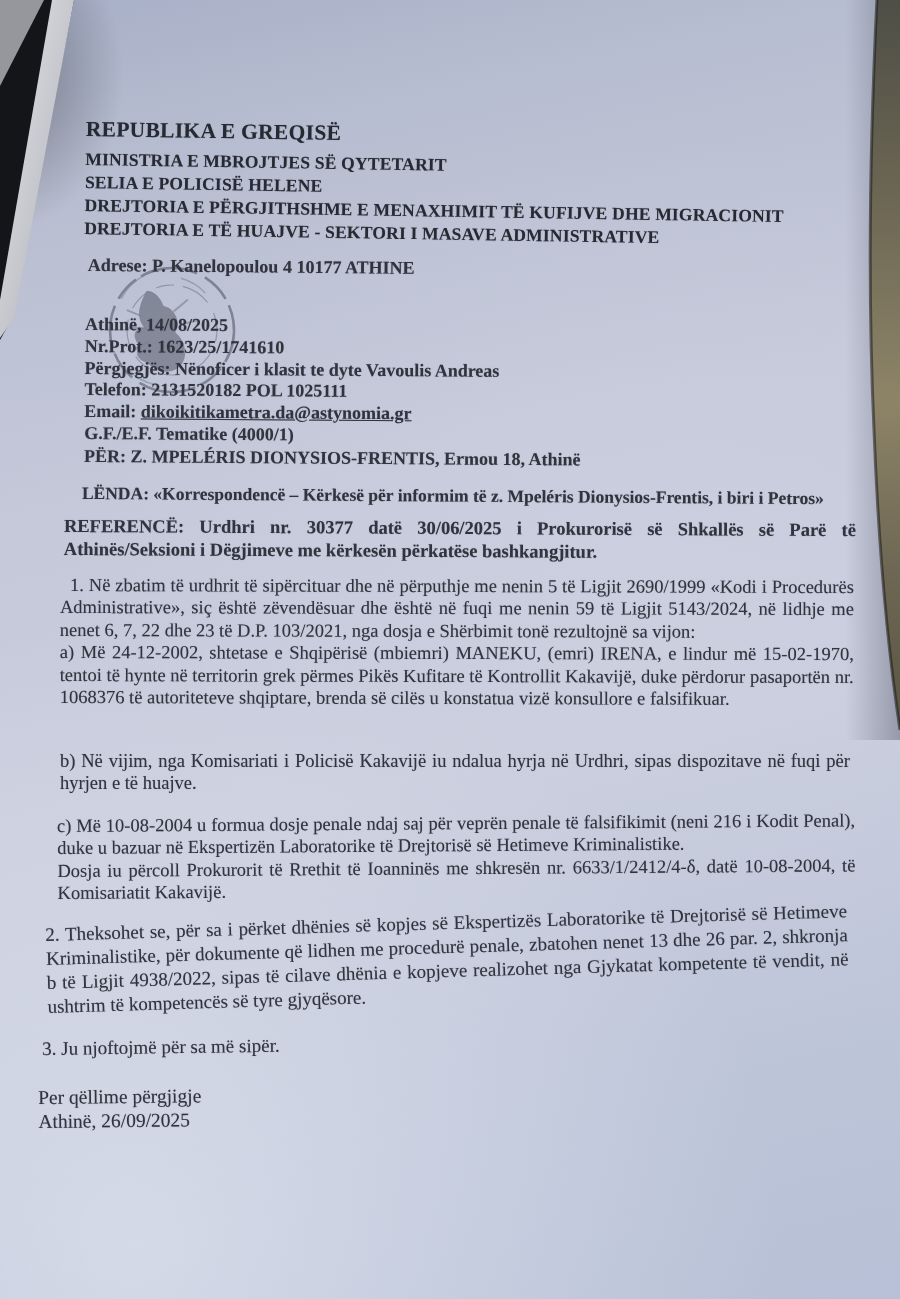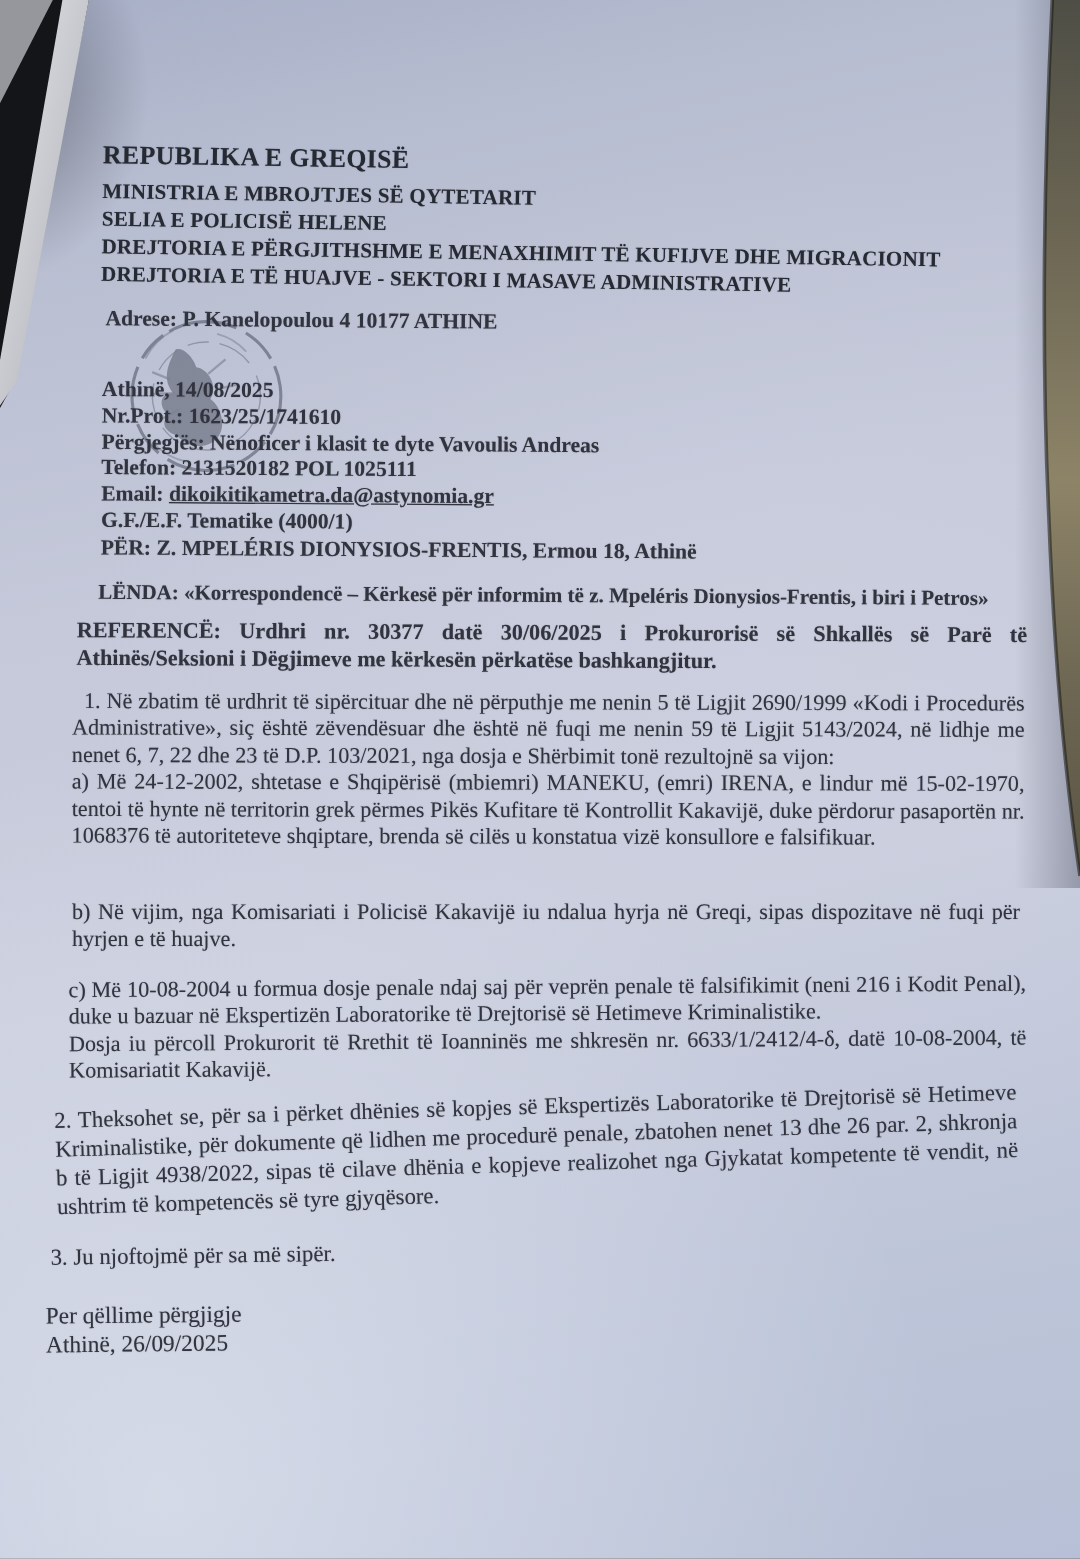--- a/index.html
+++ b/index.html
@@ -92,21 +92,21 @@
 
     <div class="blk b-lenda">LËNDA: «Korrespondencë – Kërkesë për informim të z. Mpeléris Dionysios-Frentis, i biri i Petros»</div>
 
     <div class="blk b-ref">REFERENCË: Urdhri nr. 30377 datë 30/06/2025 i Prokurorisë së Shkallës së Parë të Athinës/Seksioni i Dëgjimeve me kërkesën përkatëse bashkangjitur.</div>
 
     <div class="blk b-p1 body-just">
       <div class="lead">1. Në zbatim të urdhrit të sipërcituar dhe në përputhje me nenin 5 të Ligjit 2690/1999 «Kodi i Procedurës Administrative», siç është zëvendësuar dhe është në fuqi me nenin 59 të Ligjit 5143/2024, në lidhje me nenet 6, 7, 22 dhe 23 të D.P. 103/2021, nga dosja e Shërbimit tonë rezultojnë sa vijon:</div>
       <div>a) Më 24-12-2002, shtetase e Shqipërisë (mbiemri) MANEKU, (emri) IRENA, e lindur më 15-02-1970, tentoi të hynte në territorin grek përmes Pikës Kufitare të Kontrollit Kakavijë, duke përdorur pasaportën nr. 1068376 të autoriteteve shqiptare, brenda së cilës u konstatua vizë konsullore e falsifikuar.</div>
     </div>
 
-    <div class="blk b-p1b body-just">b) Në vijim, nga Komisariati i Policisë Kakavijë iu ndalua hyrja në Greqi, sipas dispozitave në fuqi për hyrjen e të huajve.</div>
+    <div class="blk b-p1b body-just">b) Në vijim, nga Komisariati i Policisë Kakavijë iu ndalua hyrja në Urdhri, sipas dispozitave në fuqi për hyrjen e të huajve.</div>
 
     <div class="blk b-p1c body-just">
       <div>c) Më 10-08-2004 u formua dosje penale ndaj saj për veprën penale të falsifikimit (neni 216 i Kodit Penal), duke u bazuar në Ekspertizën Laboratorike të Drejtorisë së Hetimeve Kriminalistike.</div>
       <div>Dosja iu përcoll Prokurorit të Rrethit të Ioanninës me shkresën nr. 6633/1/2412/4-δ, datë 10-08-2004, të Komisariatit Kakavijë.</div>
     </div>
 
     <div class="blk b-p2">2. Theksohet se, për sa i përket dhënies së kopjes së Ekspertizës Laboratorike të Drejtorisë së Hetimeve Kriminalistike, për dokumente që lidhen me procedurë penale, zbatohen nenet 13 dhe 26 par. 2, shkronja b të Ligjit 4938/2022, sipas të cilave dhënia e kopjeve realizohet nga Gjykatat kompetente të vendit, në ushtrim të kompetencës së tyre gjyqësore.</div>
 
     <div class="blk b-p3">3. Ju njoftojmë për sa më sipër.</div>
 

